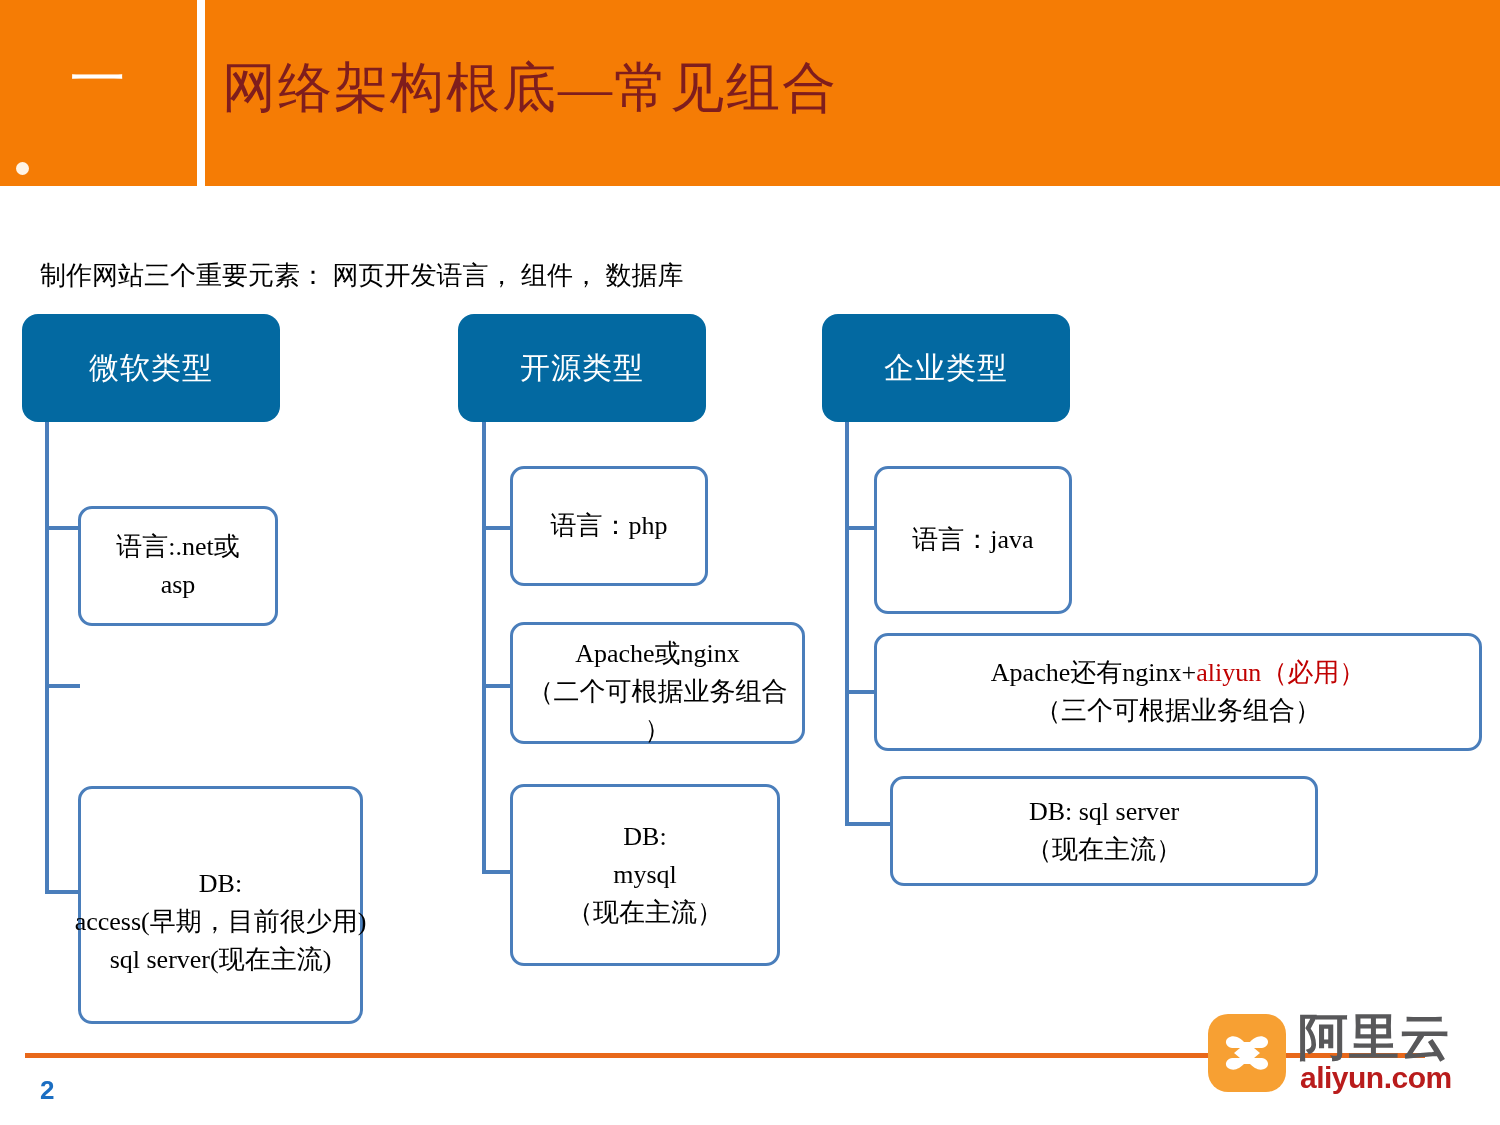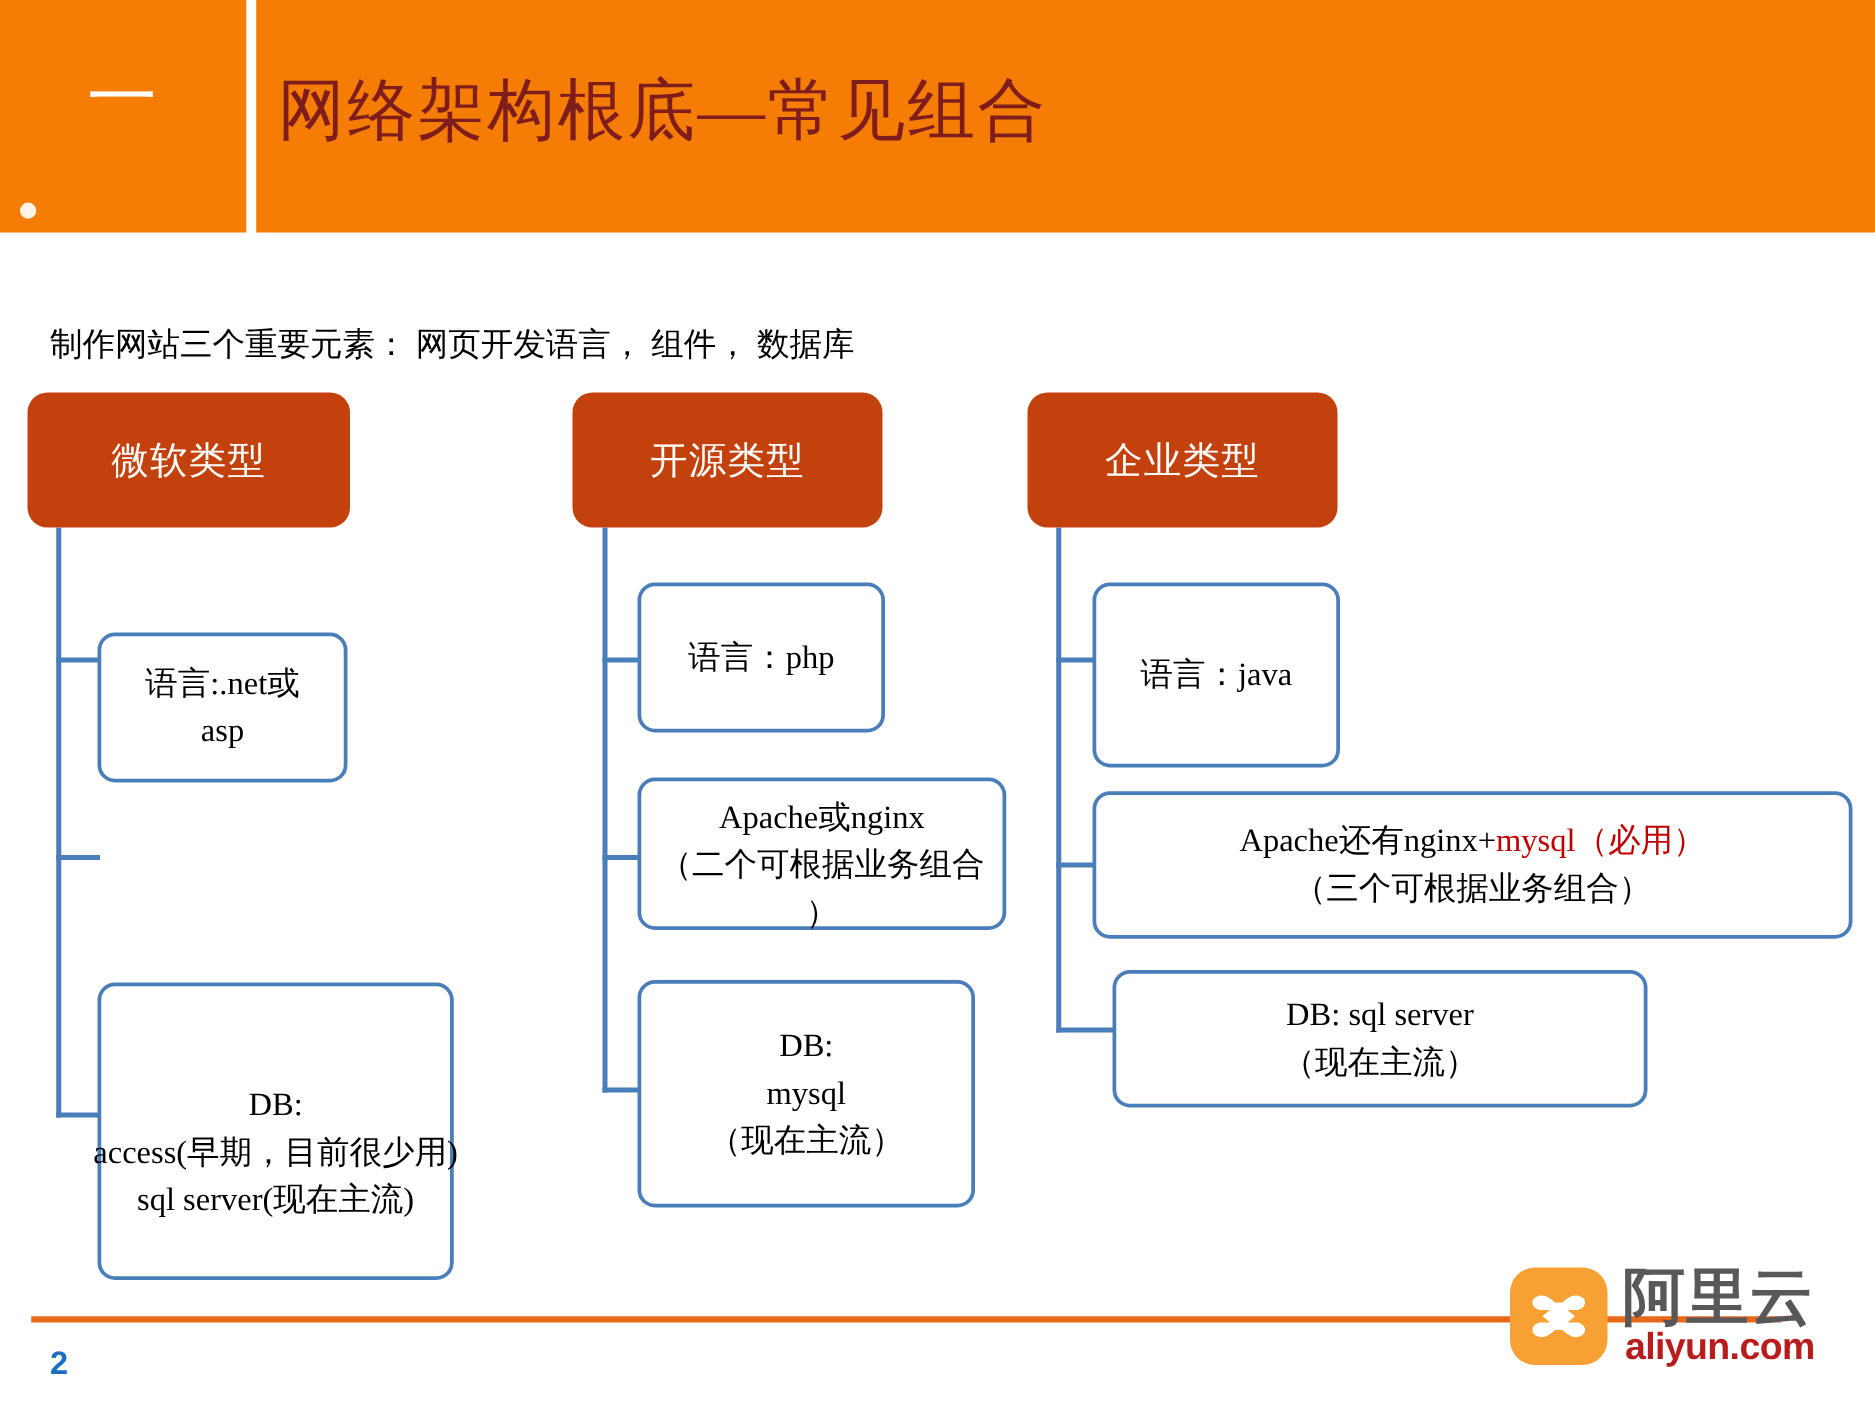--- a/index.html
+++ b/index.html
@@ -81,21 +81,21 @@
   
   .tree {
     position: absolute;
     left: 0;
     top: 0;
     width: 1500px;
     height: 1125px;
   }
   .col-head {
     position: absolute;
-    background: #c2410c;
+    background: #0369a1;
     border-radius: 16px;
     color: #FFFFFF;
     font-size: 30px;
     display: flex;
     align-items: center;
     justify-content: center;
     text-align: right;
     letter-spacing: 1px;
     box-sizing: border-box;
     font-family: "Liberation Serif", "DejaVu Serif", serif;
@@ -261,21 +261,21 @@
   <div class="conn-v" style="left:845px; top:422px; height:404px;"></div>
   <div class="conn-h" style="left:845px; top:526px; width:33px;"></div>
   <div class="conn-h" style="left:845px; top:690px; width:33px;"></div>
   <div class="conn-h" style="left:845px; top:822px; width:48px;"></div>
 
   <div class="node" style="left:874px; top:466px; width:198px; height:148px;">
     <span class="node-text">语言：java</span>
   </div>
 
   <div class="node" style="left:874px; top:633px; width:608px; height:118px;">
-    <span class="node-text"><span>Apache还有nginx+</span><span class="red">mysql（必用）</span><br><span>（三个可根据业务组合）</span></span>
+    <span class="node-text"><span>Apache还有nginx+</span><span class="red">aliyun（必用）</span><br><span>（三个可根据业务组合）</span></span>
   </div>
 
   <div class="node" style="left:890px; top:776px; width:428px; height:110px;">
     <span class="node-text">DB:   sql server
 （现在主流）</span>
   </div>
 
 </div>
 
 <div class="footer-rule"></div>

